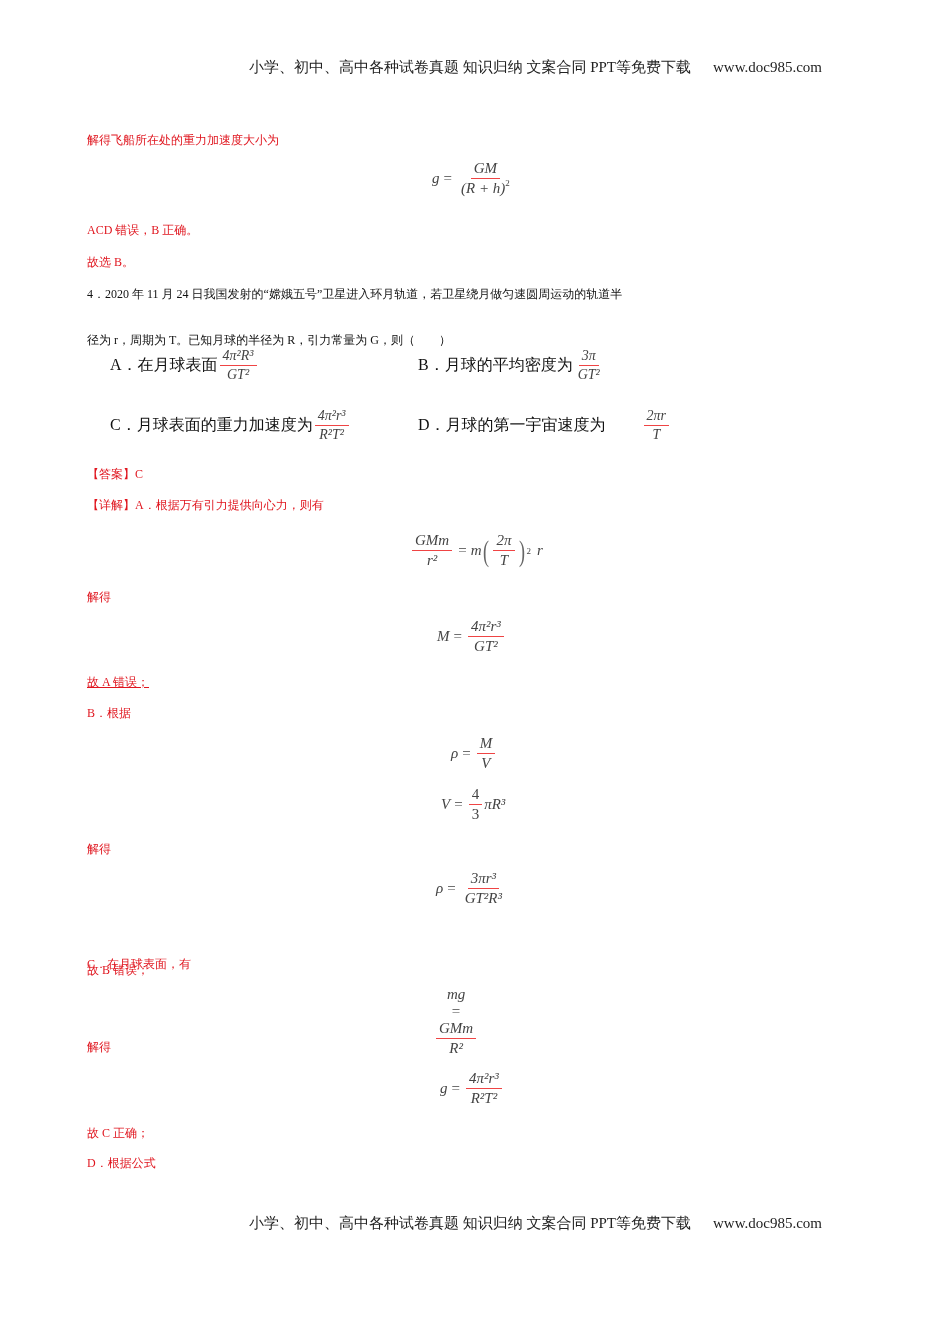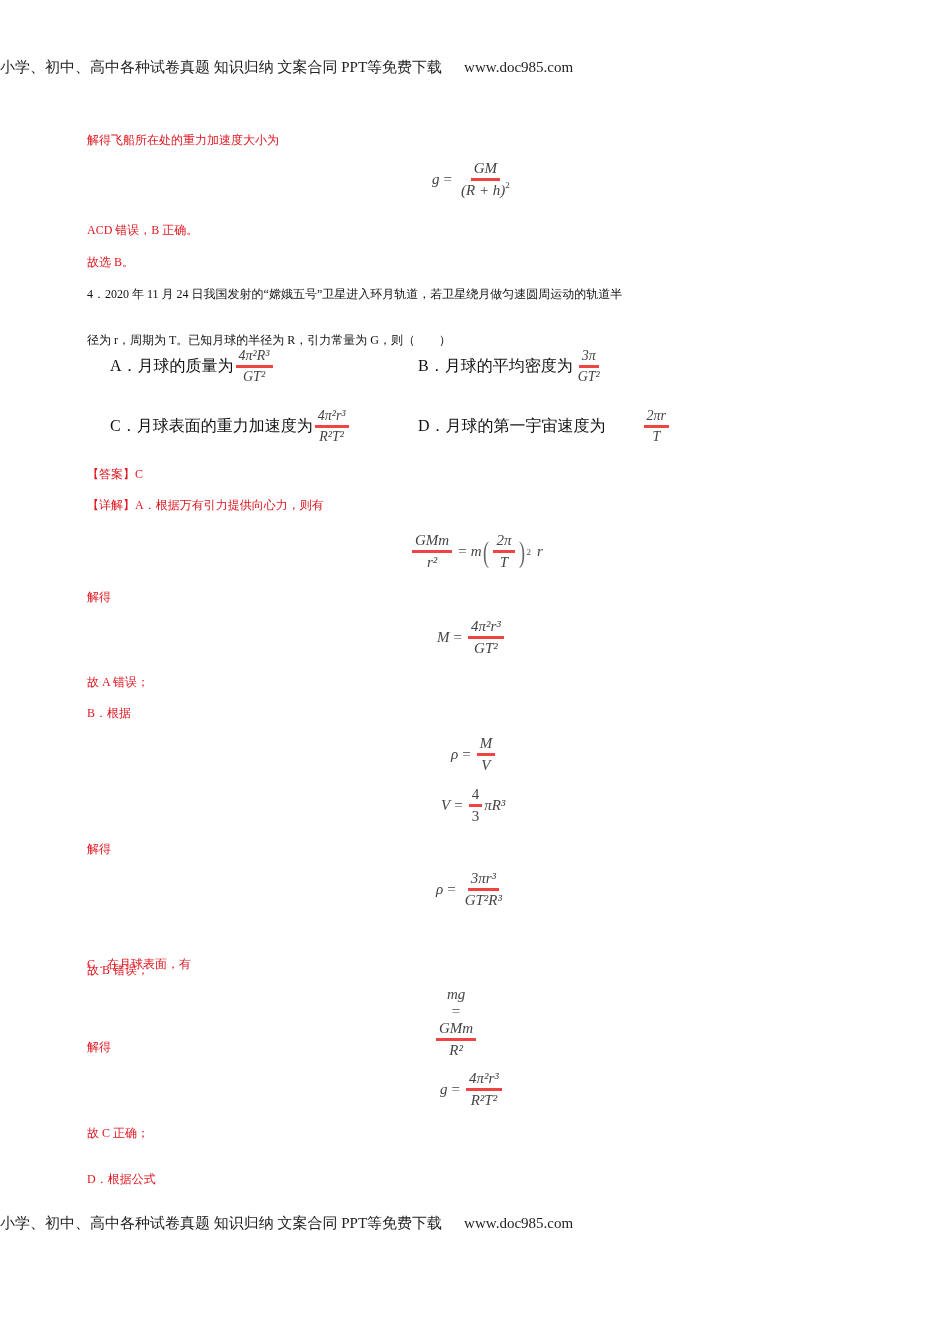--- a/index.html
+++ b/index.html
@@ -1,25 +1,25 @@
 <!DOCTYPE html>
 <html><head>
 <meta charset="utf-8">
 <style>
   html, body { margin:0; padding:0; background:#fff; }
   body { width:950px; height:1344px; position:relative; overflow:hidden;
          font-family:"Liberation Serif","DejaVu Serif",serif; color:#111; }
-  .hdr { position:absolute; left:0; width:822px; text-align:left; font-size:15px; color:#222; }
+  .hdr { position:absolute; left:0; width:822px; text-align:right; font-size:15px; color:#222; }
   .hdr .url { margin-left:22px; }
   .line { position:absolute; left:87px; font-size:12px; white-space:nowrap; }
   .red { color:#e0151e; }
   .blk { color:#111; }
   .eq { position:absolute; font-family:"Liberation Serif","DejaVu Serif",serif; font-size:15px; color:#444; white-space:nowrap; display:flex; align-items:center; }
   .frac { display:inline-flex; flex-direction:column; align-items:center; vertical-align:middle; margin:0 2px; }
-  .frac .n { padding:0 3px 1px 3px; border-bottom:3px solid #ef4444; line-height:1.15; }
+  .frac .n { padding:0 3px 1px 3px; border-bottom:1px solid #ef4444; line-height:1.15; }
   .frac .d { padding:1px 3px 0 3px; line-height:1.15; }
   i { font-style:italic; }
   sup { font-size:9px; vertical-align:7px; line-height:0; }
   .op { margin:0 4px; }
   .paren { font-size:30px; font-weight:100; transform:scaleX(0.6); display:inline-block; color:#666; }
   .opt { position:absolute; font-size:16px; display:flex; align-items:center; white-space:nowrap; }
   .opt .eq-in { font-size:14px; color:#444; display:inline-flex; }
 </style>
 </head>
 <body>
@@ -37,21 +37,21 @@
       <span class="d"><i>(R + h)</i><sup>2</sup></span>
     </span>
 </div>
 <div class="line red" style="top:222px;">ACD 错误，B 正确。</div>
 <div class="line red" style="top:254px;">故选 B。</div>
 
 <div class="line blk" style="top:286px;"><span>4．</span><span>2020 年 11 月 24 日我国发射的“嫦娥五号”卫星进入环月轨道，若卫星绕月做匀速圆周运动的轨道半</span></div>
 <div class="line blk" style="top:332px;">径为 r，周期为 T。已知月球的半径为 R，引力常量为 G，则（　　）</div>
 
 <div class="opt" style="left:110px; top:348px;">
-  <span>A．月球的质量为</span>
+  <span>A．在月球表面</span>
   <span class="frac eq-in">
       <span class="n"><i>4π²R³</i></span>
       <span class="d"><i>GT²</i></span>
     </span>
 </div>
 <div class="opt" style="left:418px; top:348px;">
   <span>B．月球的平均密度为</span>
   <span class="frac eq-in">
       <span class="n"><i>3π</i></span>
       <span class="d"><i>GT²</i></span>
@@ -94,21 +94,21 @@
 
 <div class="line red" style="top:589px;">解得</div>
 <div class="eq" style="left:437px; top:618px;">
   <i>M</i>
     <span class="op">=</span>
   <span class="frac">
       <span class="n"><i>4π²r³</i></span>
       <span class="d"><i>GT²</i></span>
     </span>
 </div>
-<div class="line red" style="top:674px;">故 A 错误；</div>
+<div class="line red" style="top:674px;text-decoration:underline;">故 A 错误；</div>
 <div class="line red" style="top:705px;">B．根据</div>
 
 <div class="eq" style="left:451px; top:735px;">
   <i>ρ</i>
     <span class="op">=</span>
   <span class="frac">
       <span class="n"><i>M</i></span>
       <span class="d"><i>V</i></span>
     </span>
 </div>
@@ -144,17 +144,17 @@
 <div class="line red" style="top:1039px;">解得</div>
 <div class="eq" style="left:440px; top:1070px;">
   <i>g</i>
     <span class="op">=</span>
   <span class="frac">
       <span class="n"><i>4π²r³</i></span>
       <span class="d"><i>R²T²</i></span>
     </span>
 </div>
 <div class="line red" style="top:1125px;">故 C 正确；</div>
-<div class="line red" style="top:1155px;margin-top:16px;">D．根据公式</div>
+<div class="line red" style="top:1155px;">D．根据公式</div>
 
 <div class="hdr" style="top:1214px;">
   <span>小学、初中、高中各种试卷真题 知识归纳 文案合同 PPT等免费下载</span><span class="url">www.doc985.com</span>
 </div>
 
 </body></html>

